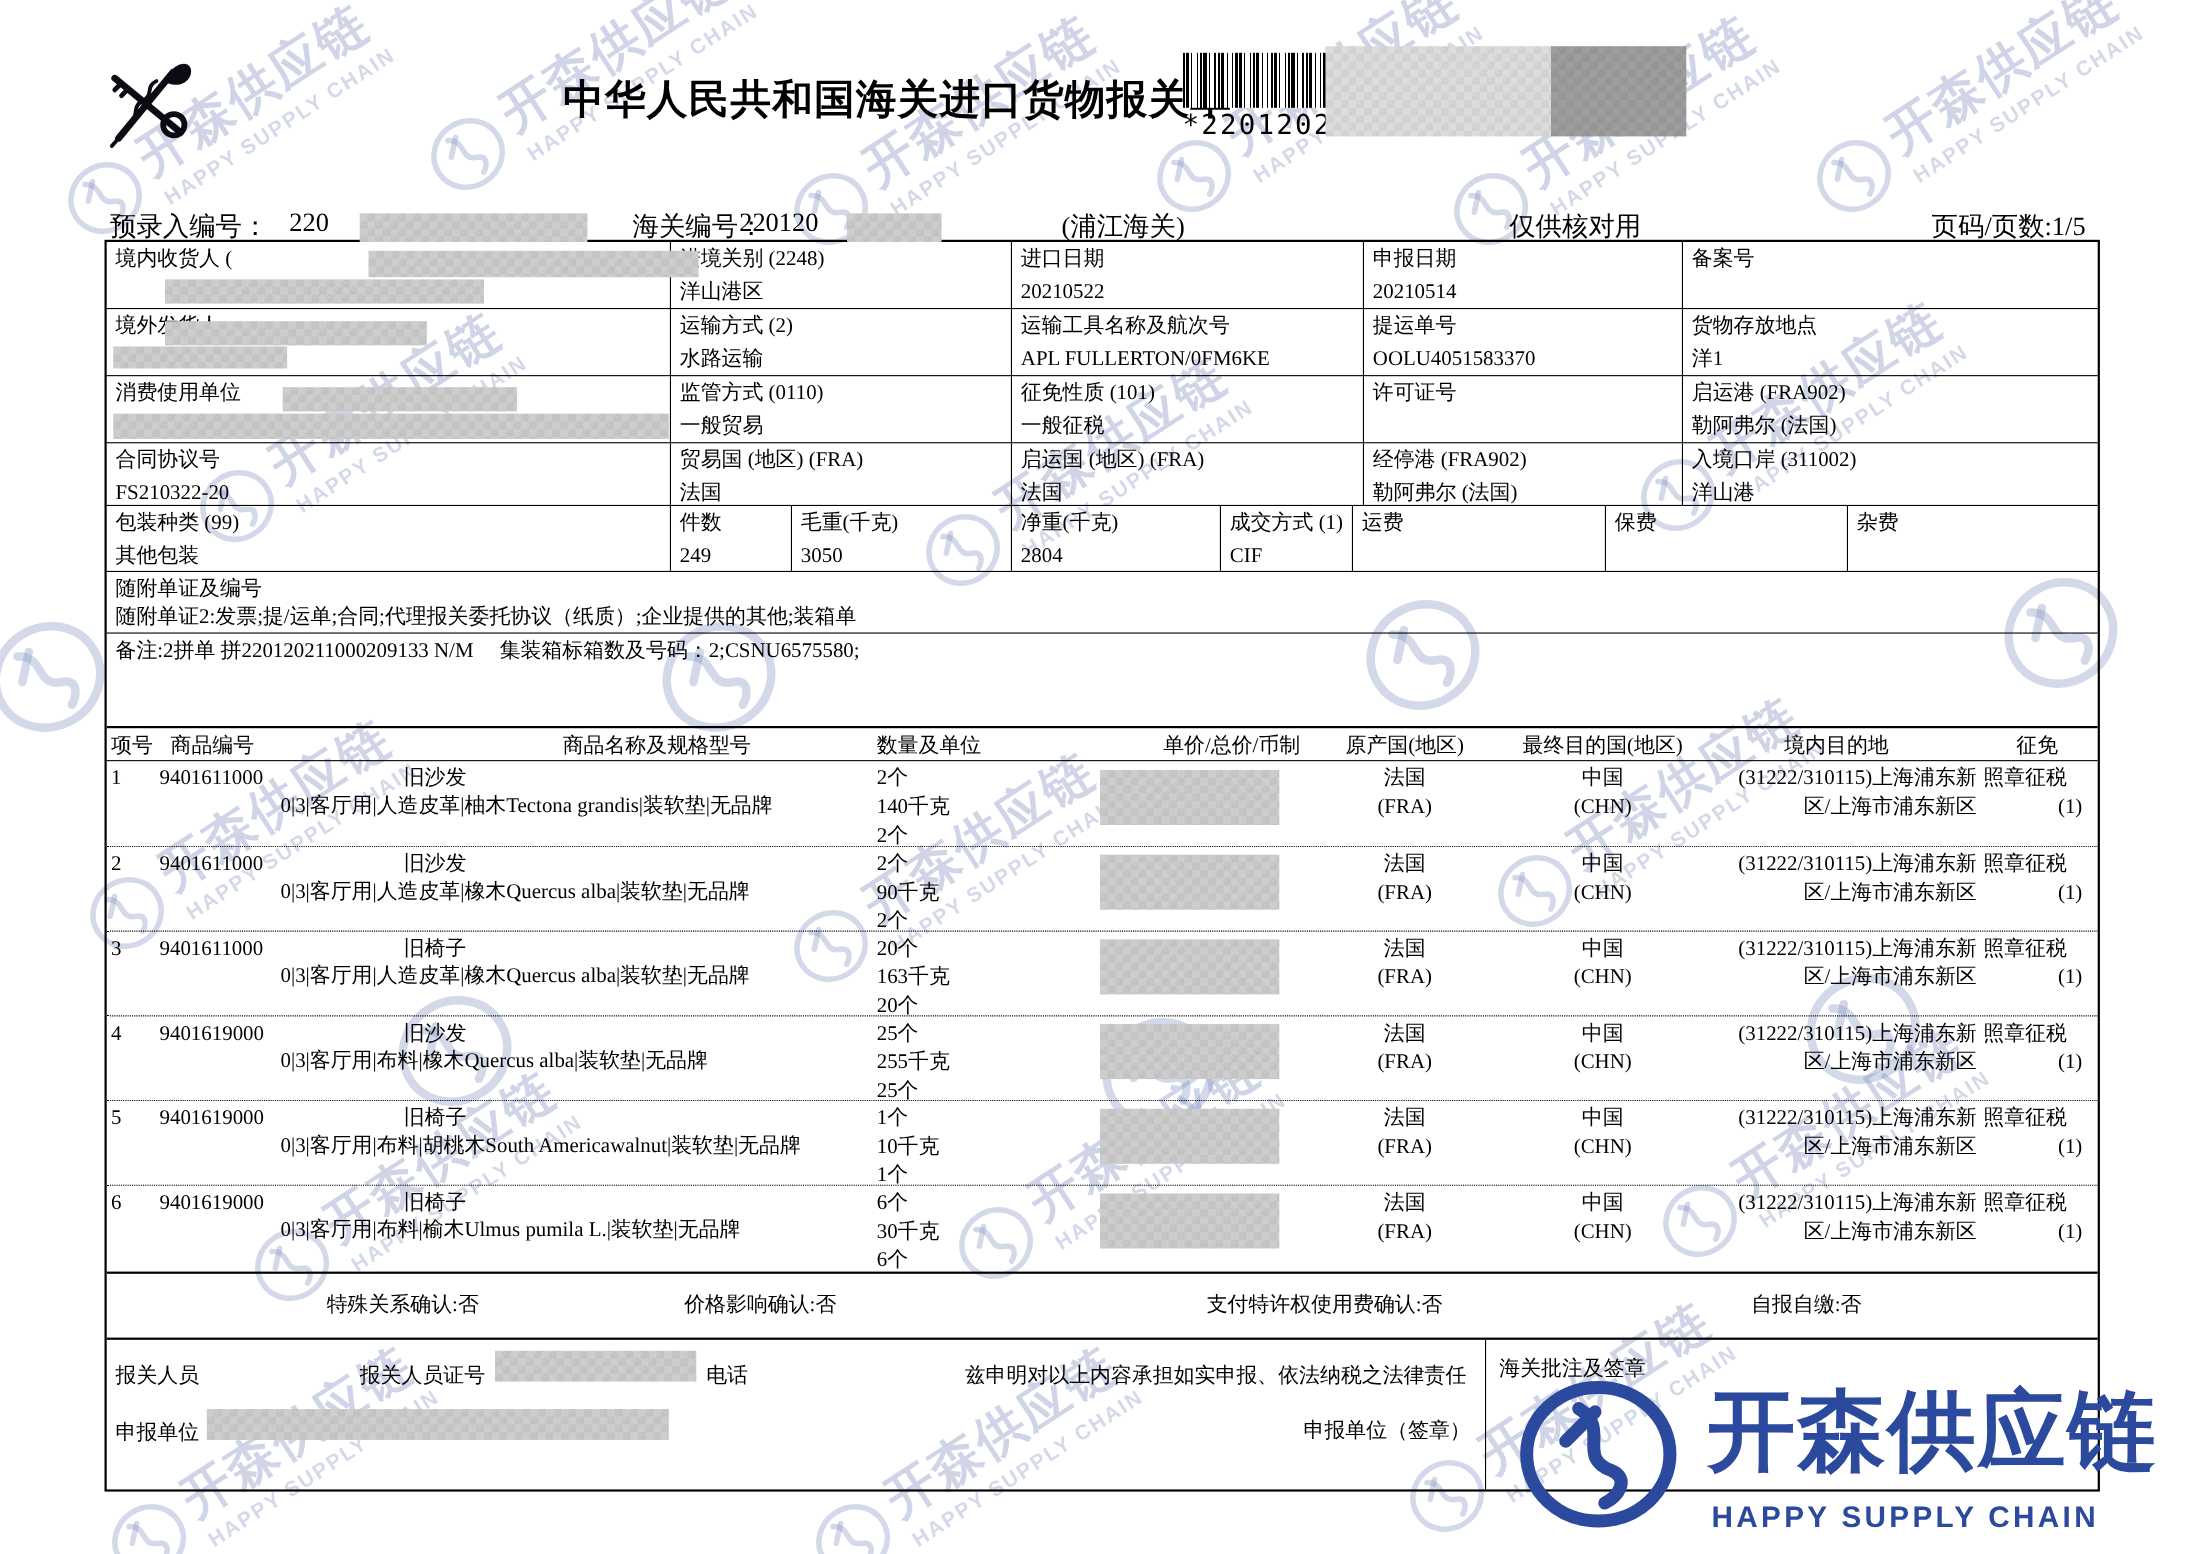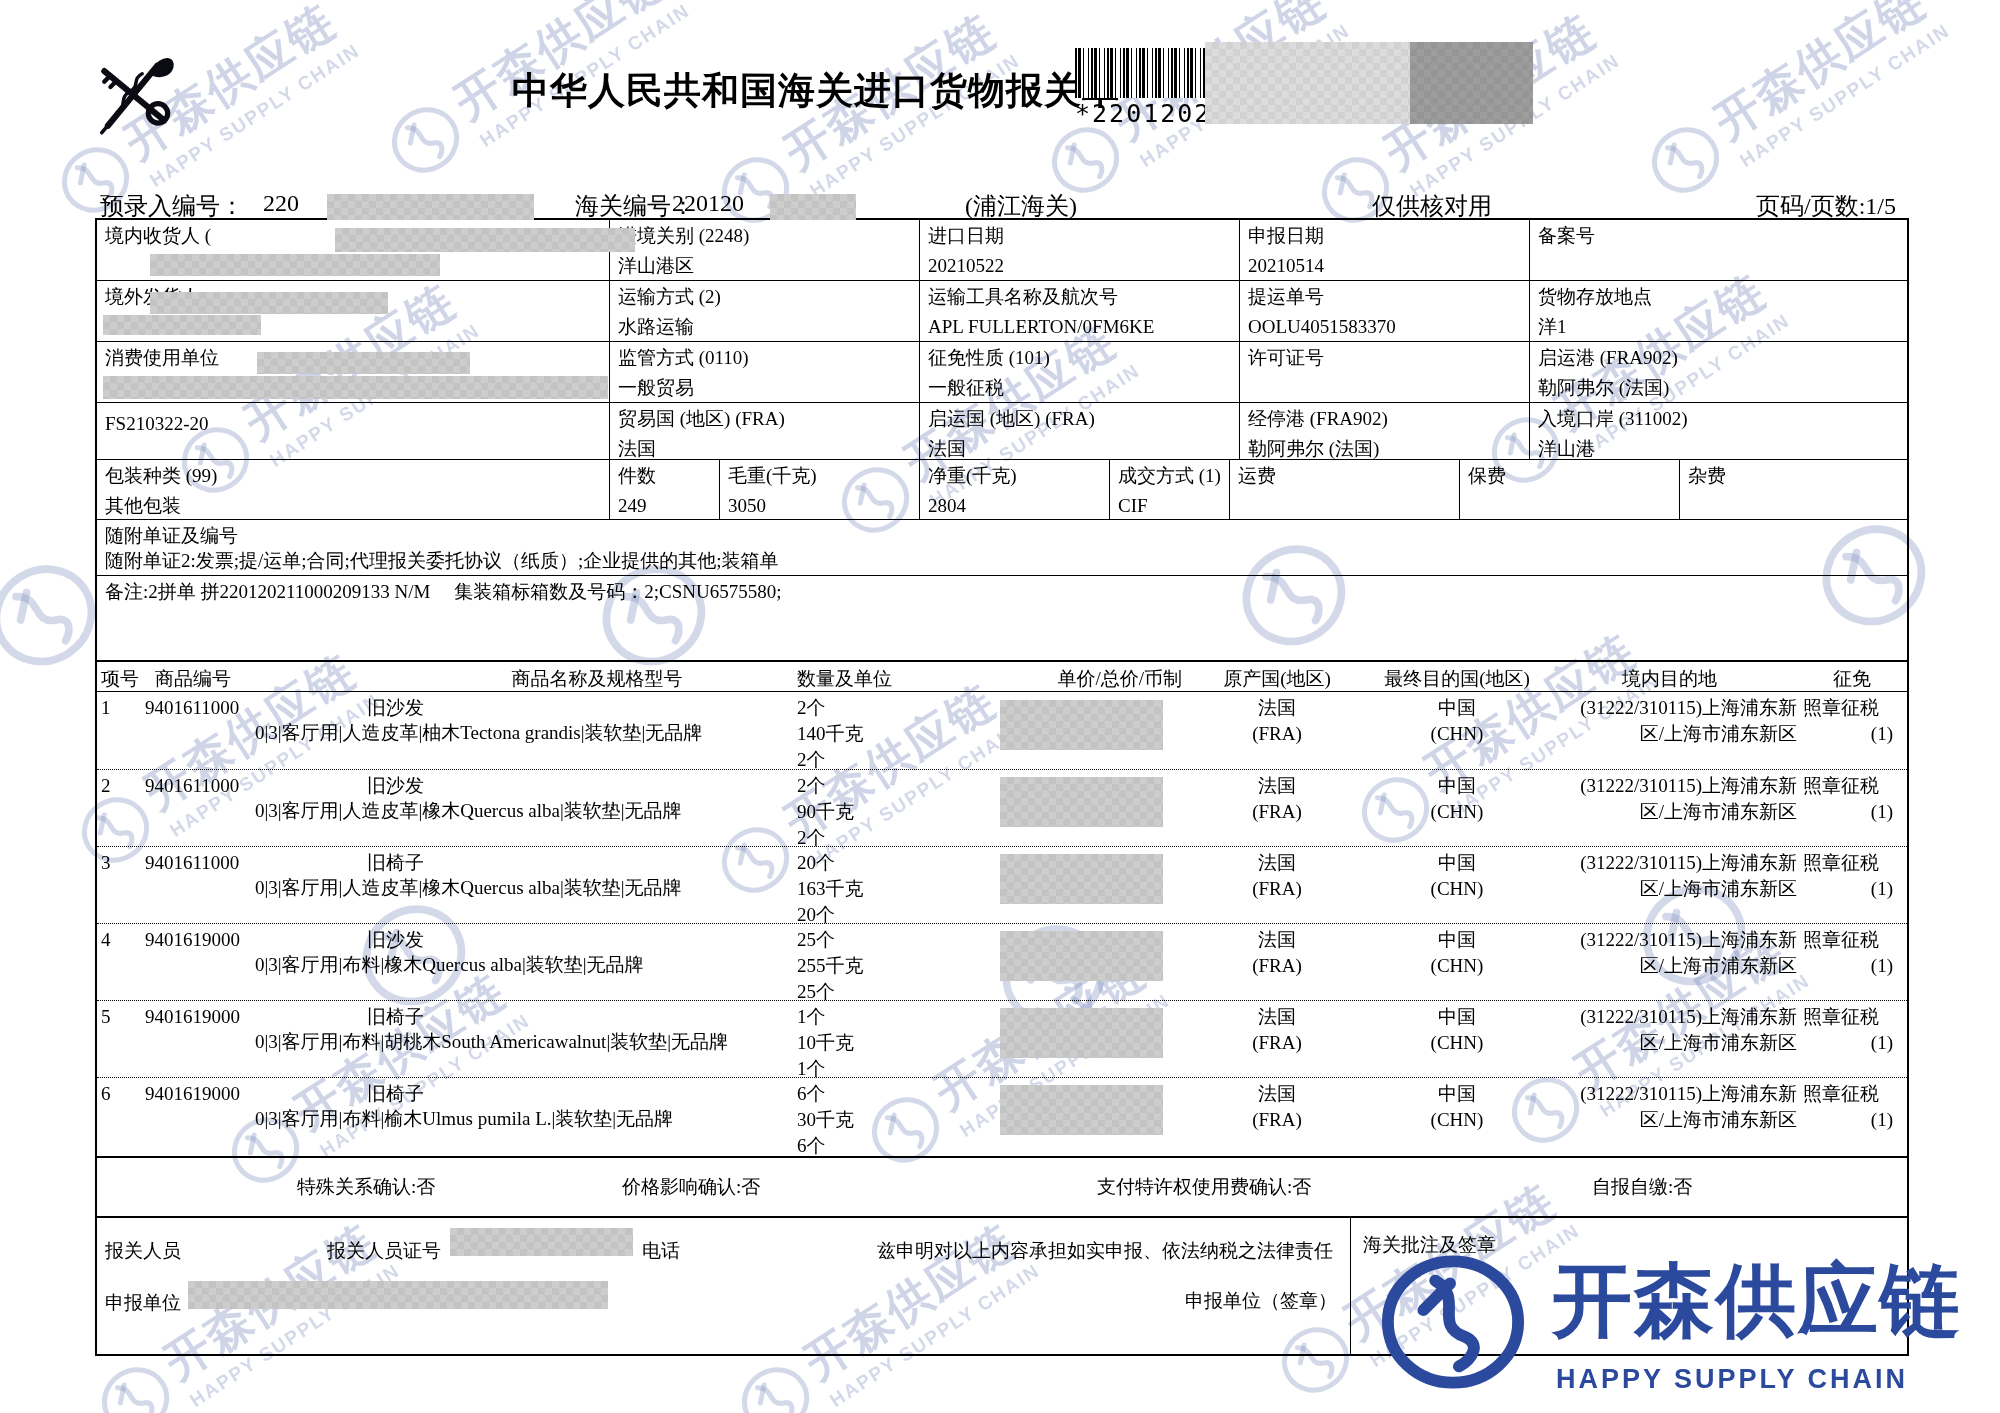--- a/index.html
+++ b/index.html
@@ -407,20 +407,21 @@
         <div>许可证号</div>
       </div>
       <div class="cell" style="left:1433px;width:377px">
         <div>启运港 (FRA902)</div>
         <div class="val">勒阿弗尔 (法国)</div>
       </div>
     </div>
 
     <div class="trow b-b" style="top:183px;height:57px">
       <div class="cell b-r" style="left:0;width:513px">
+        <div>合同协议号</div>
         <div class="val">FS210322-20</div>
       </div>
       <div class="cell b-r" style="left:513px;width:310px">
         <div>贸易国 (地区) (FRA)</div>
         <div class="val">法国</div>
       </div>
       <div class="cell b-r" style="left:823px;width:320px">
         <div>启运国 (地区) (FRA)</div>
         <div class="val">法国</div>
       </div>

